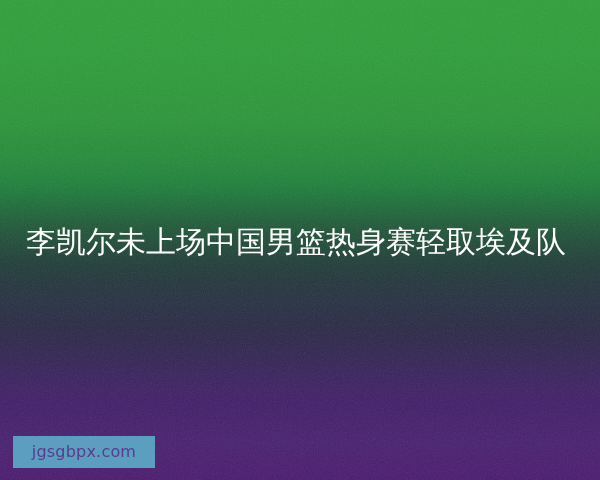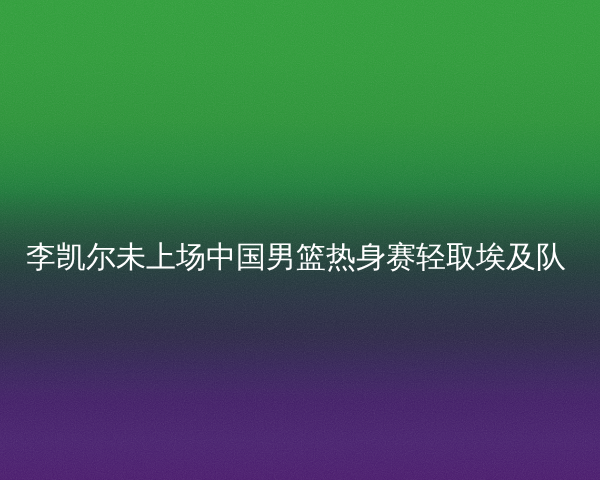--- a/index.html
+++ b/index.html
@@ -72,21 +72,20 @@
     right: 8px;
     top: 222px;
     text-align: center;
     color: #ffffff;
     font-size: 30px;
     line-height: 40px;
     letter-spacing: 0px;
     font-weight: 400;
     white-space: nowrap;
     font-family: "DejaVu Sans", "Liberation Sans", sans-serif;
-    margin-top: 15px;
   }
 
   
   .watermark {
     position: absolute;
     left: 13px;
     top: 436px;
     width: 142px;
     height: 32px;
     background: #5b9ec0;
@@ -113,14 +112,17 @@
   <svg class="bg-noise" width="600" height="480" xmlns="http://www.w3.org/2000/svg">
     <filter id="grain">
       <feTurbulence type="fractalNoise" baseFrequency="0.9" numOctaves="3" stitchTiles="stitch"></feTurbulence>
       <feColorMatrix type="saturate" values="0"></feColorMatrix>
     </filter>
     <rect width="600" height="480" filter="url(#grain)"></rect>
   </svg>
 
   <div class="headline">李凯尔未上场中国男篮热身赛轻取埃及队</div>
 
+  <div class="watermark">
+    <span class="watermark-text">jgsgbpx.com</span>
+  </div>
 
 </div>
 
 </body></html>

